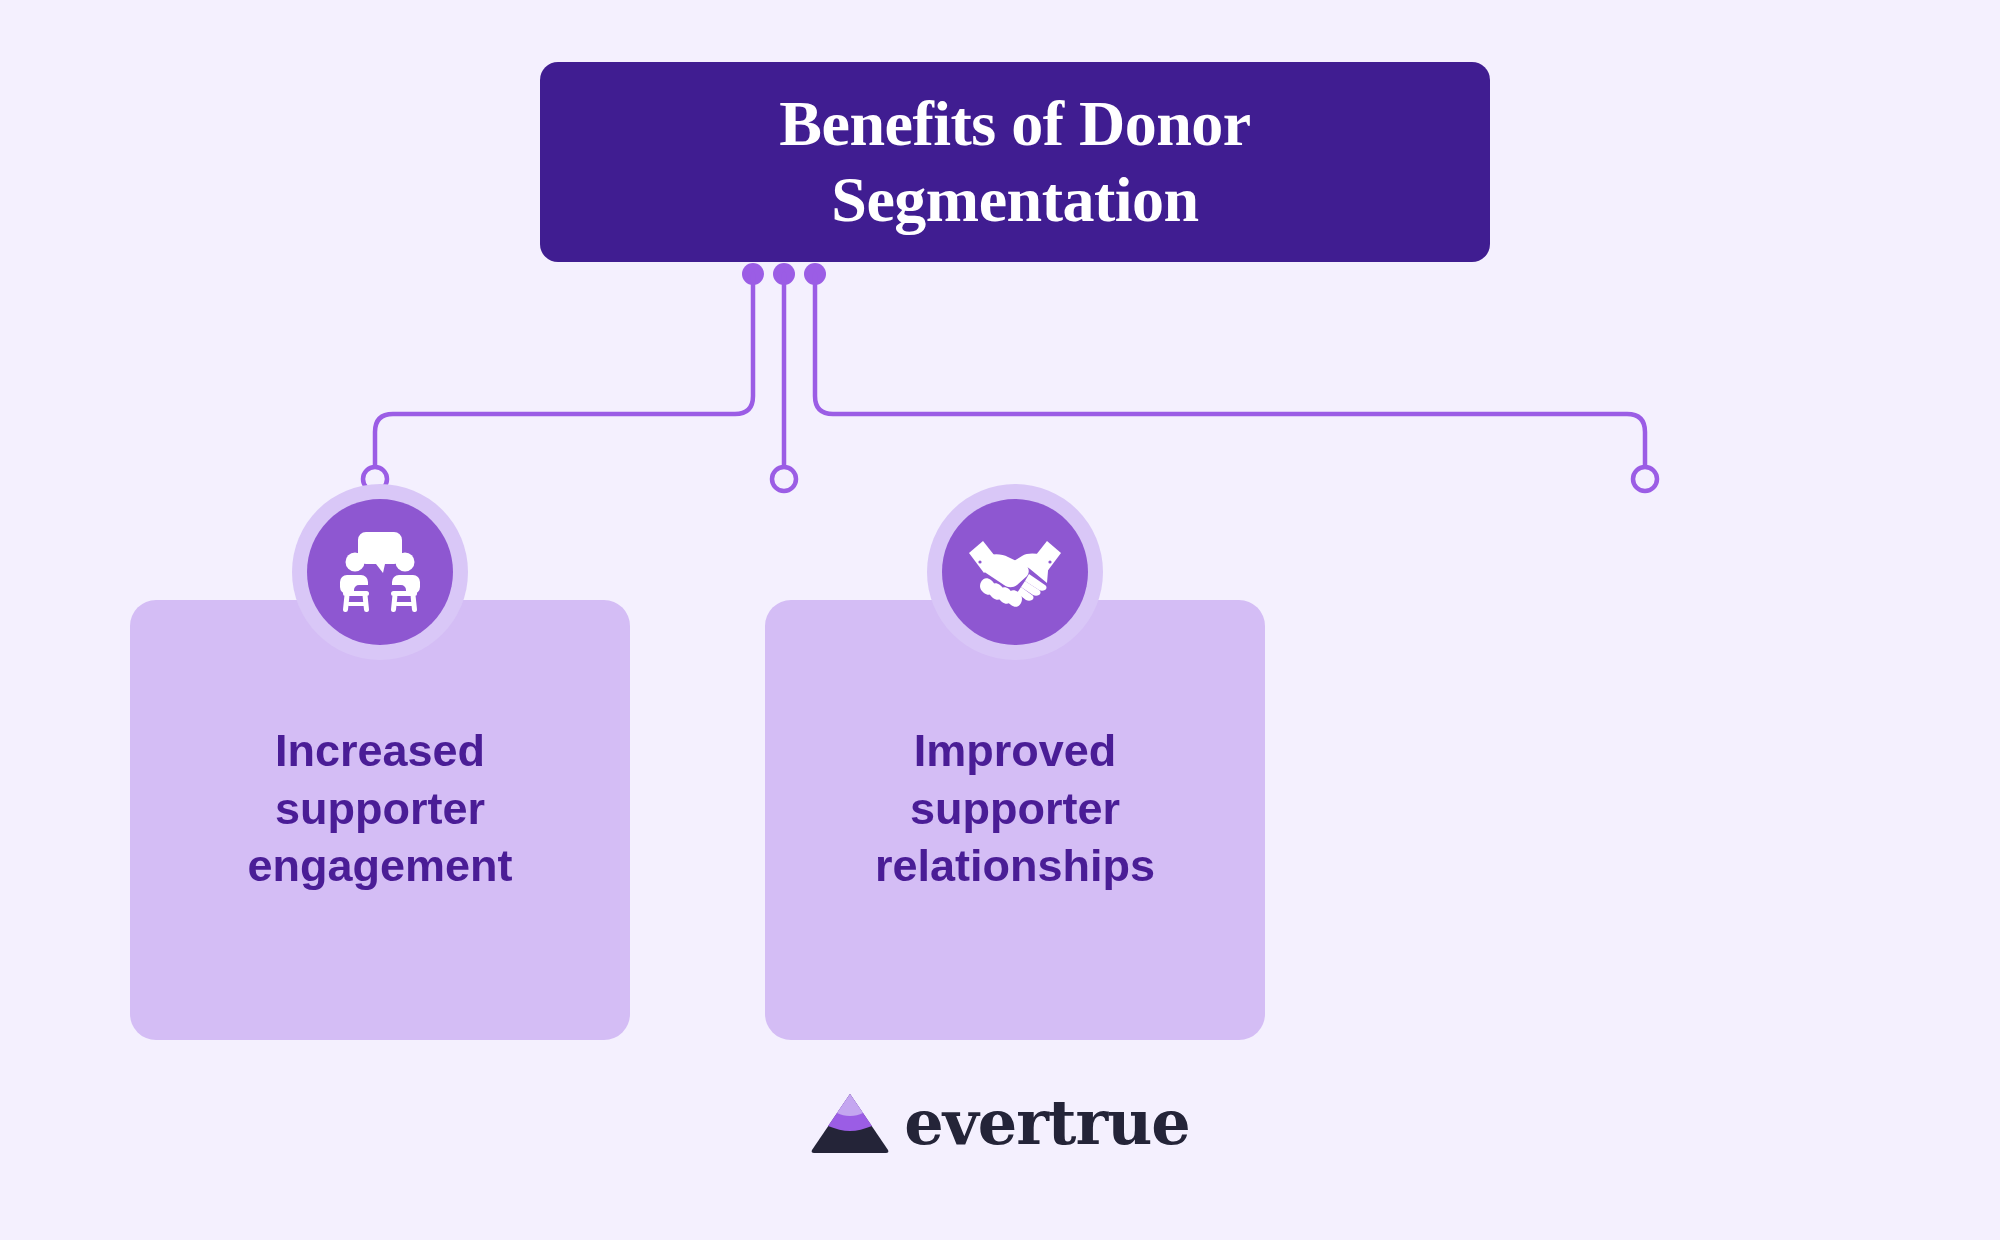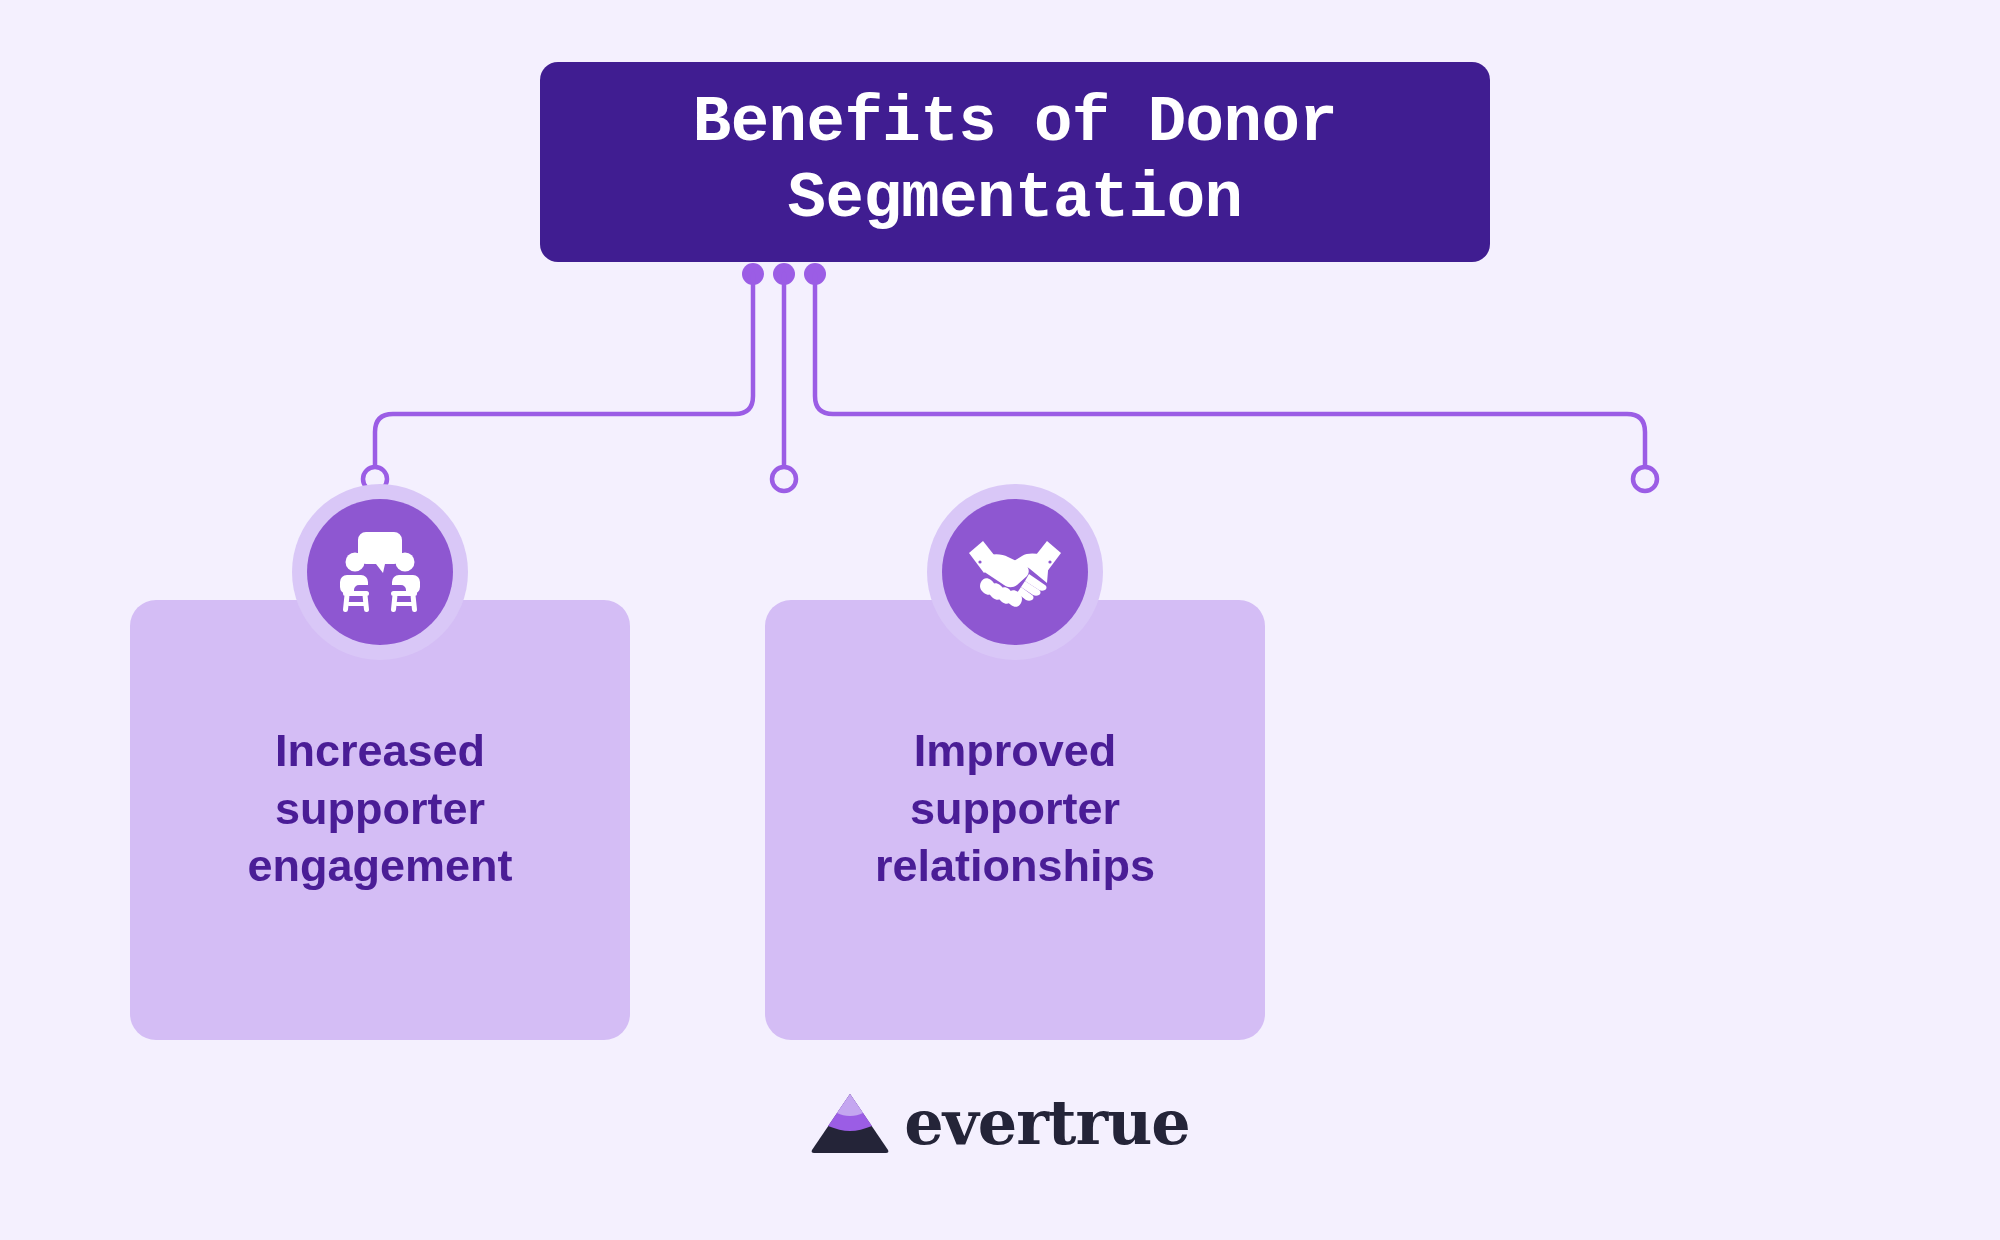--- a/index.html
+++ b/index.html
@@ -32,21 +32,21 @@
     background: #401d91;
     border-radius: 18px;
     display: flex;
     align-items: center;
     justify-content: center;
     box-sizing: border-box;
     padding: 0 40px;
   }
   #header-title {
     color: #ffffff;
-    font-family: Liberation Mono, monospace;
+    font-family: Liberation Serif, serif;
     font-weight: 700;
     font-size: 64px;
     line-height: 1.18;
     text-align: center;
     letter-spacing: -0.5px;
     white-space: pre-line;
   }
 
   
   #connectors {

